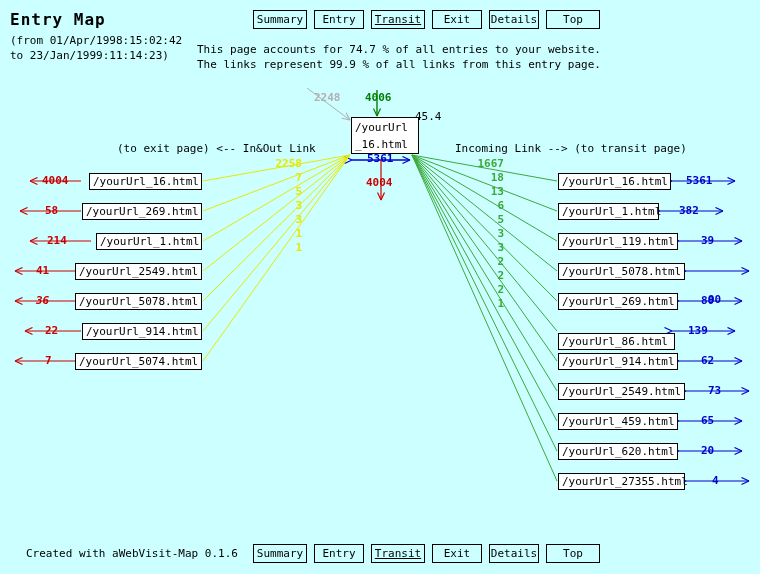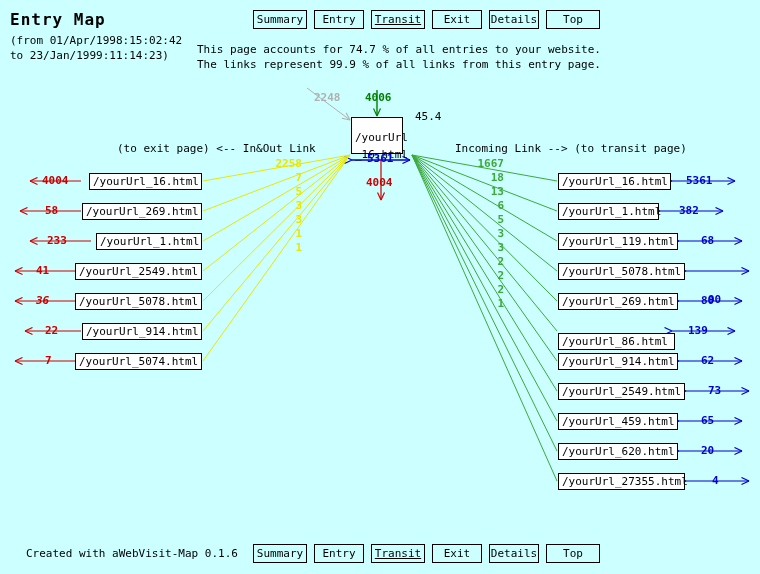--- a/index.html
+++ b/index.html
@@ -86,28 +86,28 @@
     font-size: 11px; white-space: pre; color: #000;
   }
   #label-incoming {
     left: 455px; top: 142px;
     font-size: 11px; white-space: pre; color: #000;
   }
 
   
   #center-node {
     left: 351px; top: 117px;
-    width: 52px; height: 37px;
+    width: 68px; height: 37px;
     border: 1px solid #000;
     background: #ffffff;
     box-sizing: border-box;
     font-size: 11px;
     line-height: 17px;
     padding-left: 3px;
-    padding-top: 11px;
+    padding-top: 1px;
     white-space: pre;
     color: #000;
   }
   #center-pct {
     left: 415px; top: 110px;
     font-size: 11px; color: #000;
   }
 
   
   .num { font-weight: bold; font-size: 11px; white-space: nowrap; }
@@ -281,42 +281,42 @@
   <div class="abs fan-num fan-right" style="left:462px; top:283px; width:42px;">2</div>
   <div class="abs fan-num fan-right" style="left:462px; top:297px; width:42px;">1</div>
 
   <div class="abs url-box url-box-left" style="left:89px;  top:173px; width:113px;">/yourUrl_16.html</div>
   <div class="abs arrow-val val-red" style="left:42px;  top:174px;">4004</div>
 
   <div class="abs url-box url-box-left" style="left:82px;  top:203px; width:120px;">/yourUrl_269.html</div>
   <div class="abs arrow-val val-red" style="left:45px;  top:204px;">58</div>
 
   <div class="abs url-box url-box-left" style="left:96px;  top:233px; width:106px;">/yourUrl_1.html</div>
-  <div class="abs arrow-val val-red" style="left:47px;  top:234px;">233</div>
+  <div class="abs arrow-val val-red" style="left:47px;  top:234px;">214</div>
 
   <div class="abs url-box url-box-left" style="left:75px;  top:263px; width:127px;">/yourUrl_2549.html</div>
   <div class="abs arrow-val val-red" style="left:36px;  top:264px;">41</div>
 
   <div class="abs url-box url-box-left" style="left:75px;  top:293px; width:127px;">/yourUrl_5078.html</div>
   <div class="abs arrow-val val-red" style="left:36px;  top:294px;font-style:italic;">36</div>
 
   <div class="abs url-box url-box-left" style="left:82px;  top:323px; width:120px;">/yourUrl_914.html</div>
   <div class="abs arrow-val val-red" style="left:45px;  top:324px;">22</div>
 
   <div class="abs url-box url-box-left" style="left:75px;  top:353px; width:127px;">/yourUrl_5074.html</div>
   <div class="abs arrow-val val-red" style="left:45px;  top:354px;">7</div>
 
   <div class="abs url-box url-box-left" style="left:558px; top:173px; width:113px;">/yourUrl_16.html</div>
   <div class="abs arrow-val val-blue" style="left:686px; top:174px;">5361</div>
 
   <div class="abs url-box url-box-left" style="left:558px; top:203px; width:101px;">/yourUrl_1.html</div>
   <div class="abs arrow-val val-blue" style="left:679px; top:204px;">382</div>
 
   <div class="abs url-box url-box-left" style="left:558px; top:233px; width:120px;">/yourUrl_119.html</div>
-  <div class="abs arrow-val val-blue" style="left:701px; top:234px;">68</div>
+  <div class="abs arrow-val val-blue" style="left:701px; top:234px;">39</div>
 
   <div class="abs url-box url-box-left" style="left:558px; top:263px; width:127px;">/yourUrl_5078.html</div>
   <div class="abs arrow-val val-blue" style="left:708px; top:264px;margin-top:29px;">90</div>
 
   <div class="abs url-box url-box-left" style="left:558px; top:293px; width:120px;">/yourUrl_269.html</div>
   <div class="abs arrow-val val-blue" style="left:701px; top:294px;">80</div>
 
   <div class="abs url-box url-box-left" style="left:558px; top:333px; width:117px;">/yourUrl_86.html</div>
   <div class="abs arrow-val val-blue" style="left:688px; top:324px;">139</div>
 

